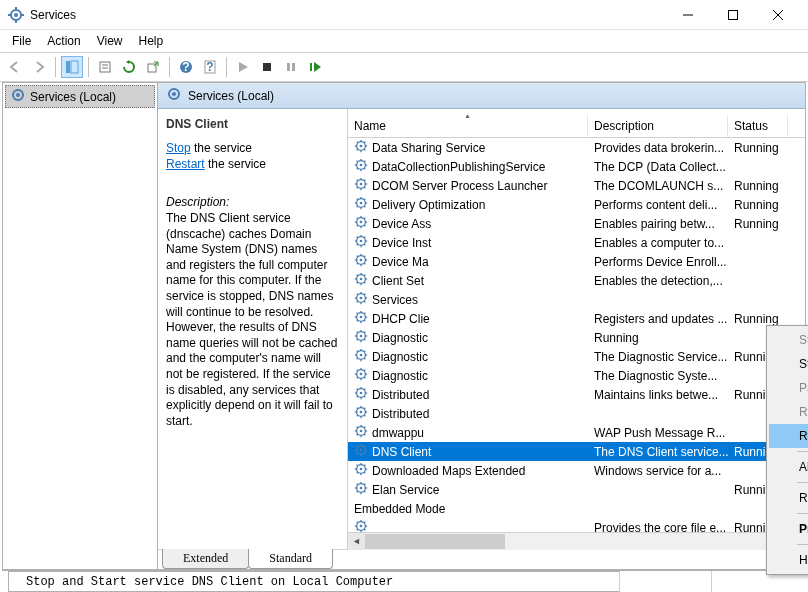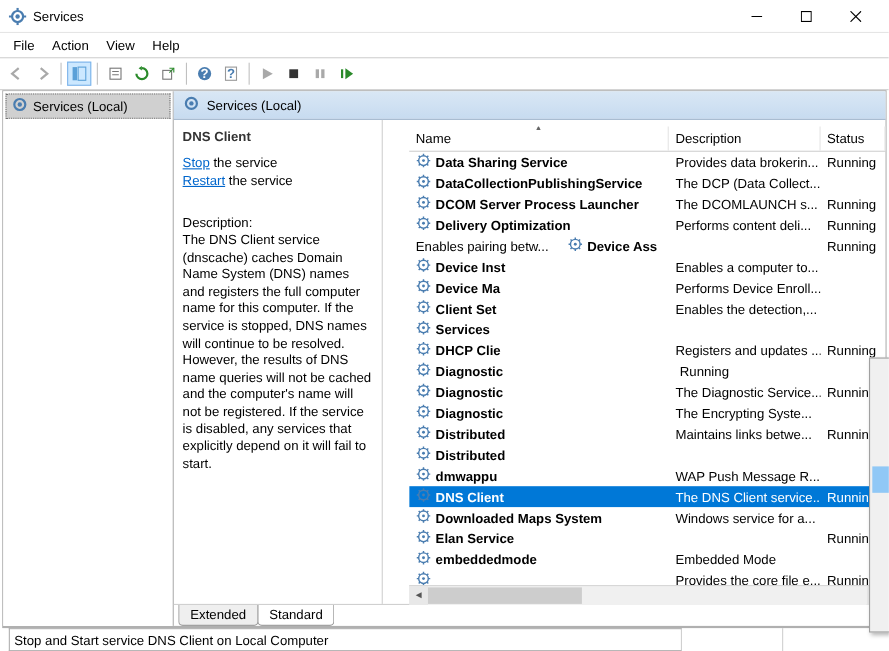--- a/index.html
+++ b/index.html
@@ -24,61 +24,61 @@
 
 
 .main { flex: 1; display: flex; border: 1px solid #b0b0b0; margin: 0 2px; min-height: 0; }
 .left-pane { width: 155px; border-right: 1px solid #b0b0b0; padding: 2px; background: #fff; }
 .tree-item { display: flex; align-items: center; gap: 4px; padding: 1px 4px; }
 .tree-item.sel { background: #d0d0d0; border: 1px dotted #707070; }
 
 .right-pane { flex: 1; display: flex; flex-direction: column; min-width: 0; }
 .right-header { background: linear-gradient(#d9e7f5, #c7dbf0); height: 26px; display: flex; align-items: center; padding: 0 8px; border-bottom: 1px solid #a0b5cc; gap: 6px; }
 
-.right-body { flex: 1; display: flex; min-height: 0; gap: 24px; }
+.right-body { flex: 1; display: flex; min-height: 0; }
 
 .detail-pane { width: 190px; padding: 8px; border-right: 1px solid #d0d0d0; overflow: hidden; }
 .detail-pane .sel-name { font-weight: bold; color: #333; margin-bottom: 10px; }
 .detail-pane .link { color: #0066cc; text-decoration: underline; cursor: pointer; }
-.detail-pane .desc-label { margin-top: 24px; margin-bottom: 2px; }
+.detail-pane .desc-label { margin-top: 24px; margin-bottom: 2px; font-style: italic; }
 .detail-pane .desc-text { line-height: 1.3; }
 .detail-pane .action-line { margin-bottom: 2px; }
 
 .list-pane { flex: 1; display: flex; flex-direction: column; min-width: 0; position: relative; }
 .list-header { display: flex; border-bottom: 1px solid #d0d0d0; margin-top: 6px; }
 .list-header .col { padding: 4px 6px; border-right: 1px solid #e5e5e5; white-space: nowrap; overflow: hidden; text-overflow: ellipsis; }
 .col-name { width: 240px; }
 .col-desc { width: 140px; }
 .col-status { width: 60px; }
 .list-header .col-name { position: relative; }
 .list-header .sort-ind { position: absolute; left: 50%; top: -4px; transform: translateX(-50%); font-size: 8px; color: #666; }
 
 .list-rows { flex: 1; overflow: hidden; }
 .row { display: flex; height: 19px; align-items: center; }
 .row.selected { background: #0078d7; color: #fff; }
 .row .cell { padding: 0 6px; white-space: nowrap; overflow: hidden; text-overflow: ellipsis; display: flex; align-items: center; gap: 4px; }
-.row .cell.col-name { width: 240px; font-weight: bold; }
+.row .cell.col-name { width: 240px; }
 .row .cell.col-desc { width: 140px; }
 .row .cell.col-status { width: 60px; }
 
 .svc-icon { flex-shrink: 0; }
 
 .hscroll { height: 17px; background: #f0f0f0; border-top: 1px solid #d0d0d0; display: flex; align-items: center; }
 .hscroll .arrow { width: 17px; height: 17px; background: #e8e8e8; display:flex; align-items:center; justify-content:center; font-size:9px; color:#555; }
 .hscroll .track { flex: 1; background: #f0f0f0; height: 17px; position: relative; }
 .hscroll .thumb { position: absolute; left:0; width: 140px; height: 15px; top:1px; background: #cdcdcd; }
 
 
 .tabs { height: 20px; display: flex; align-items: end; padding-left: 4px; border-top: 1px solid #d0d0d0; }
-.tab { padding: 2px 10px; border: 1px solid #999; border-top: none; border-radius: 0 0 4px 4px; margin-right: -1px; background: #efefef;}
+.tab { padding: 2px 20px; border: 1px solid #999; border-top: none; border-radius: 0 0 4px 4px; margin-right: -1px; background: #efefef; font-family: Liberation Serif, serif;}
 .tab.active { background: #fff; }
 
 
 .statusbar { height: 22px; border-top: 1px solid #b0b0b0; display: flex; align-items: center; padding: 0 4px; margin: 0 2px; }
-.statusbar .cell { border-right: 1px solid #d0d0d0; padding: 0 4px; height: 100%; display:flex; align-items:center; }
+.statusbar .cell { border-right: 1px solid #d0d0d0; padding: 0 17px; height: 100%; display:flex; align-items:center;font-family:Liberation Mono, monospace; }
 .statusbar .cell.main { flex:1;}
 
 
 .context-menu { position: absolute; left: 418px; top: 216px; width: 160px; background: #f0f0f0; border: 1px solid #a0a0a0; box-shadow: 2px 2px 4px rgba(0,0,0,.3); padding: 2px; z-index: 100; }
 .context-menu .cm-item { padding: 5px 28px 5px 30px; position: relative; }
 .context-menu .cm-item.disabled { color: #888; }
 .context-menu .cm-item.hover { background: #90c8f6; }
 .context-menu .cm-item.bold { font-weight: bold; }
 .context-menu .cm-sep { height: 1px; background: #c0c0c0; margin: 3px 2px 3px 28px; }
 
@@ -326,38 +326,38 @@
                       <line x1="3" y1="13" x2="4.5" y2="11.5"></line>
                       <line x1="11.5" y1="4.5" x2="13" y2="3"></line>
                     </g>
                   </svg></span>
                 <span>Delivery Optimization</span>
               </div>
               <div class="cell col-desc">Performs content deli...</div>
               <div class="cell col-status">Running</div>
             </div>
             <div class="row">
+              <div class="cell col-name">
+                <span><svg class="svc-icon" width="14" height="14" viewBox="0 0 16 16">
+                    <circle cx="8" cy="8" r="5" fill="none" stroke="#4a7db0" stroke-width="1.5"></circle>
+                    <circle cx="8" cy="8" r="1.5" fill="#4a7db0"></circle>
+                    <g stroke="#4a7db0" stroke-width="1.5">
+                      <line x1="8" y1="1" x2="8" y2="3"></line>
+                      <line x1="8" y1="13" x2="8" y2="15"></line>
+                      <line x1="1" y1="8" x2="3" y2="8"></line>
+                      <line x1="13" y1="8" x2="15" y2="8"></line>
+                      <line x1="3" y1="3" x2="4.5" y2="4.5"></line>
+                      <line x1="11.5" y1="11.5" x2="13" y2="13"></line>
+                      <line x1="3" y1="13" x2="4.5" y2="11.5"></line>
+                      <line x1="11.5" y1="4.5" x2="13" y2="3"></line>
+                    </g>
+                  </svg></span>
+                <span>Device Ass</span>
+              </div>
               <div class="cell col-desc">Enables pairing betw...</div>
-              <div class="cell col-name">
-                <span><svg class="svc-icon" width="14" height="14" viewBox="0 0 16 16">
-                    <circle cx="8" cy="8" r="5" fill="none" stroke="#4a7db0" stroke-width="1.5"></circle>
-                    <circle cx="8" cy="8" r="1.5" fill="#4a7db0"></circle>
-                    <g stroke="#4a7db0" stroke-width="1.5">
-                      <line x1="8" y1="1" x2="8" y2="3"></line>
-                      <line x1="8" y1="13" x2="8" y2="15"></line>
-                      <line x1="1" y1="8" x2="3" y2="8"></line>
-                      <line x1="13" y1="8" x2="15" y2="8"></line>
-                      <line x1="3" y1="3" x2="4.5" y2="4.5"></line>
-                      <line x1="11.5" y1="11.5" x2="13" y2="13"></line>
-                      <line x1="3" y1="13" x2="4.5" y2="11.5"></line>
-                      <line x1="11.5" y1="4.5" x2="13" y2="3"></line>
-                    </g>
-                  </svg></span>
-                <span>Device Ass</span>
-              </div>
               <div class="cell col-status">Running</div>
             </div>
             <div class="row">
               <div class="cell col-name">
                 <span><svg class="svc-icon" width="14" height="14" viewBox="0 0 16 16">
                     <circle cx="8" cy="8" r="5" fill="none" stroke="#4a7db0" stroke-width="1.5"></circle>
                     <circle cx="8" cy="8" r="1.5" fill="#4a7db0"></circle>
                     <g stroke="#4a7db0" stroke-width="1.5">
                       <line x1="8" y1="1" x2="8" y2="3"></line>
                       <line x1="8" y1="13" x2="8" y2="15"></line>
@@ -509,21 +509,21 @@
                       <line x1="1" y1="8" x2="3" y2="8"></line>
                       <line x1="13" y1="8" x2="15" y2="8"></line>
                       <line x1="3" y1="3" x2="4.5" y2="4.5"></line>
                       <line x1="11.5" y1="11.5" x2="13" y2="13"></line>
                       <line x1="3" y1="13" x2="4.5" y2="11.5"></line>
                       <line x1="11.5" y1="4.5" x2="13" y2="3"></line>
                     </g>
                   </svg></span>
                 <span>Diagnostic</span>
               </div>
-              <div class="cell col-desc">The Encrypting Syste...</div>
+              <div class="cell col-desc">The Diagnostic Syste...</div>
               <div class="cell col-status"></div>
             </div>
             <div class="row">
               <div class="cell col-name">
                 <span><svg class="svc-icon" width="14" height="14" viewBox="0 0 16 16">
                     <circle cx="8" cy="8" r="5" fill="none" stroke="#4a7db0" stroke-width="1.5"></circle>
                     <circle cx="8" cy="8" r="1.5" fill="#4a7db0"></circle>
                     <g stroke="#4a7db0" stroke-width="1.5">
                       <line x1="8" y1="1" x2="8" y2="3"></line>
                       <line x1="8" y1="13" x2="8" y2="15"></line>
@@ -611,21 +611,21 @@
                       <line x1="8" y1="1" x2="8" y2="3"></line>
                       <line x1="8" y1="13" x2="8" y2="15"></line>
                       <line x1="1" y1="8" x2="3" y2="8"></line>
                       <line x1="13" y1="8" x2="15" y2="8"></line>
                       <line x1="3" y1="3" x2="4.5" y2="4.5"></line>
                       <line x1="11.5" y1="11.5" x2="13" y2="13"></line>
                       <line x1="3" y1="13" x2="4.5" y2="11.5"></line>
                       <line x1="11.5" y1="4.5" x2="13" y2="3"></line>
                     </g>
                   </svg></span>
-                <span>Downloaded Maps System</span>
+                <span>Downloaded Maps Extended</span>
               </div>
               <div class="cell col-desc">Windows service for a...</div>
               <div class="cell col-status"></div>
             </div>
             <div class="row">
               <div class="cell col-name">
                 <span><svg class="svc-icon" width="14" height="14" viewBox="0 0 16 16">
                     <circle cx="8" cy="8" r="5" fill="none" stroke="#4a7db0" stroke-width="1.5"></circle>
                     <circle cx="8" cy="8" r="1.5" fill="#4a7db0"></circle>
                     <g stroke="#4a7db0" stroke-width="1.5">
@@ -638,37 +638,20 @@
                       <line x1="3" y1="13" x2="4.5" y2="11.5"></line>
                       <line x1="11.5" y1="4.5" x2="13" y2="3"></line>
                     </g>
                   </svg></span>
                 <span>Elan Service</span>
               </div>
               <div class="cell col-desc"></div>
               <div class="cell col-status">Running</div>
             </div>
             <div class="row">
-              <div class="cell col-name">
-                <span><svg class="svc-icon" width="14" height="14" viewBox="0 0 16 16">
-                    <circle cx="8" cy="8" r="5" fill="none" stroke="#4a7db0" stroke-width="1.5"></circle>
-                    <circle cx="8" cy="8" r="1.5" fill="#4a7db0"></circle>
-                    <g stroke="#4a7db0" stroke-width="1.5">
-                      <line x1="8" y1="1" x2="8" y2="3"></line>
-                      <line x1="8" y1="13" x2="8" y2="15"></line>
-                      <line x1="1" y1="8" x2="3" y2="8"></line>
-                      <line x1="13" y1="8" x2="15" y2="8"></line>
-                      <line x1="3" y1="3" x2="4.5" y2="4.5"></line>
-                      <line x1="11.5" y1="11.5" x2="13" y2="13"></line>
-                      <line x1="3" y1="13" x2="4.5" y2="11.5"></line>
-                      <line x1="11.5" y1="4.5" x2="13" y2="3"></line>
-                    </g>
-                  </svg></span>
-                <span>embeddedmode</span>
-              </div>
               <div class="cell col-desc">Embedded Mode</div>
               <div class="cell col-status"></div>
             </div>
             <div class="row">
               <div class="cell col-name">
                 <span><svg class="svc-icon" width="14" height="14" viewBox="0 0 16 16">
                     <circle cx="8" cy="8" r="5" fill="none" stroke="#4a7db0" stroke-width="1.5"></circle>
                     <circle cx="8" cy="8" r="1.5" fill="#4a7db0"></circle>
                     <g stroke="#4a7db0" stroke-width="1.5">
                       <line x1="8" y1="1" x2="8" y2="3"></line>

